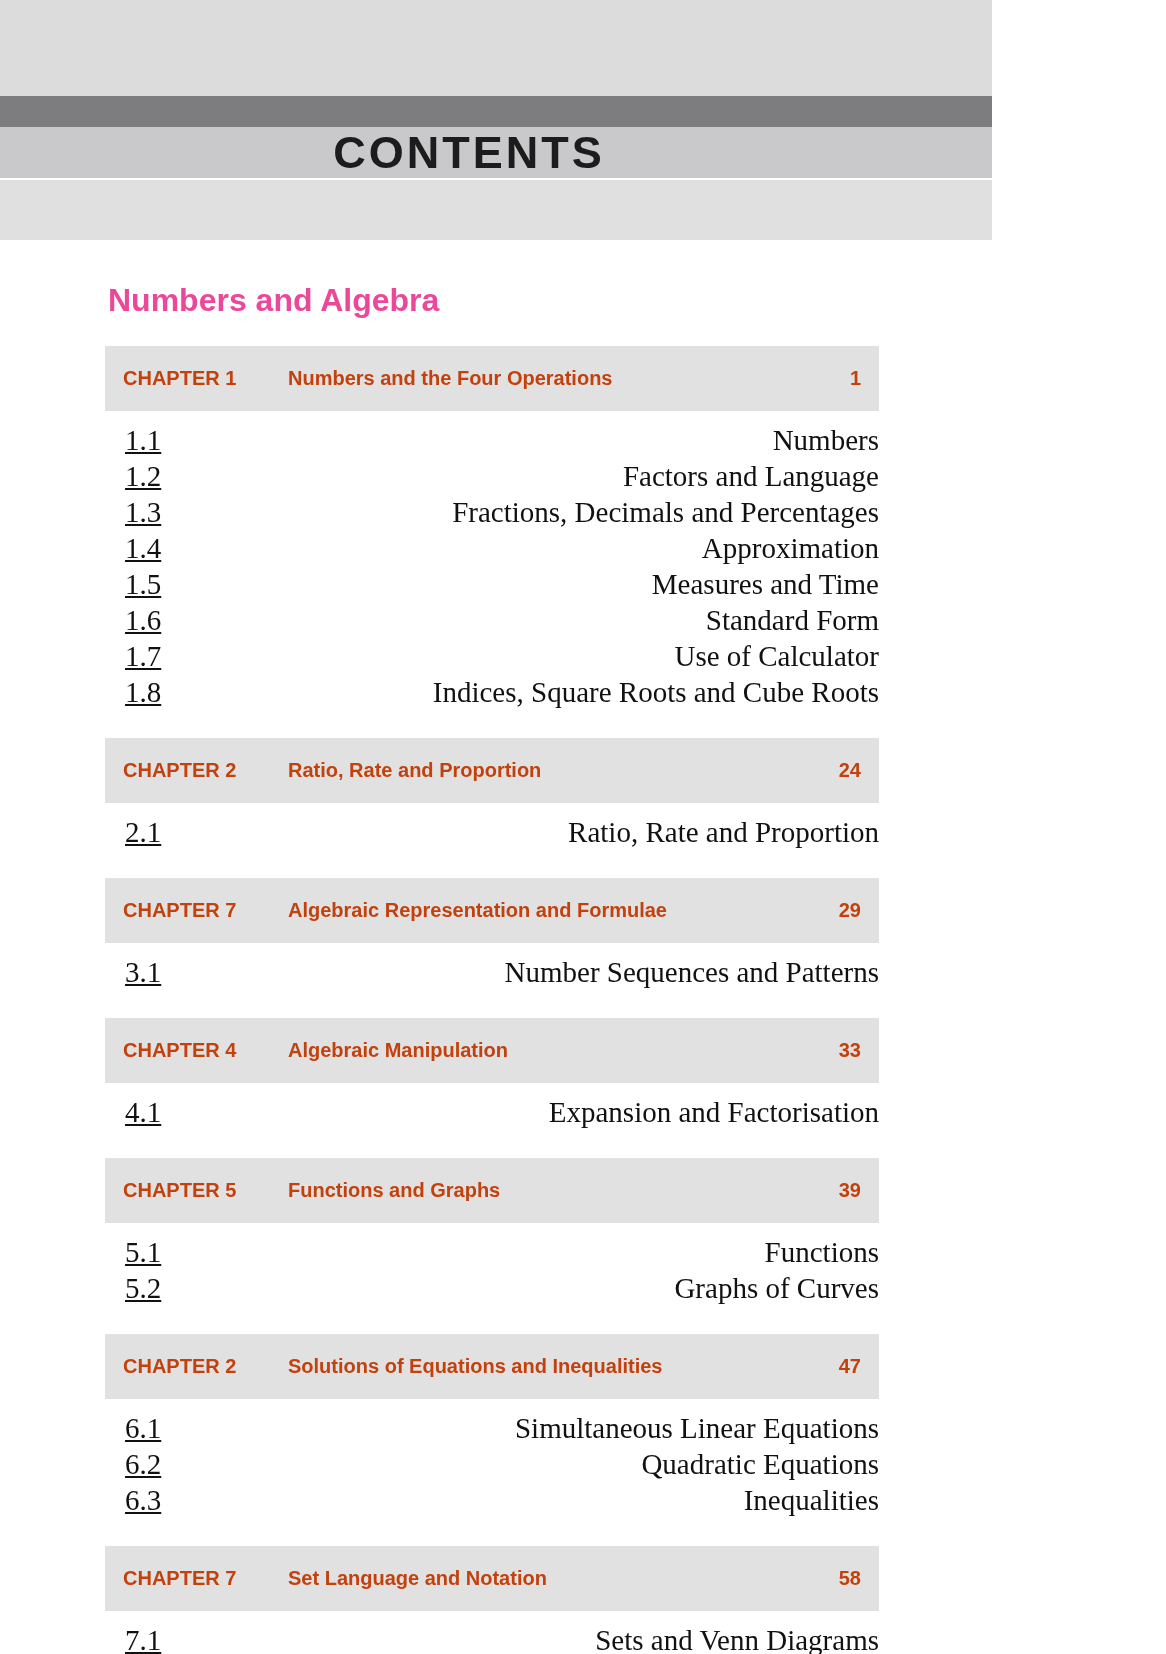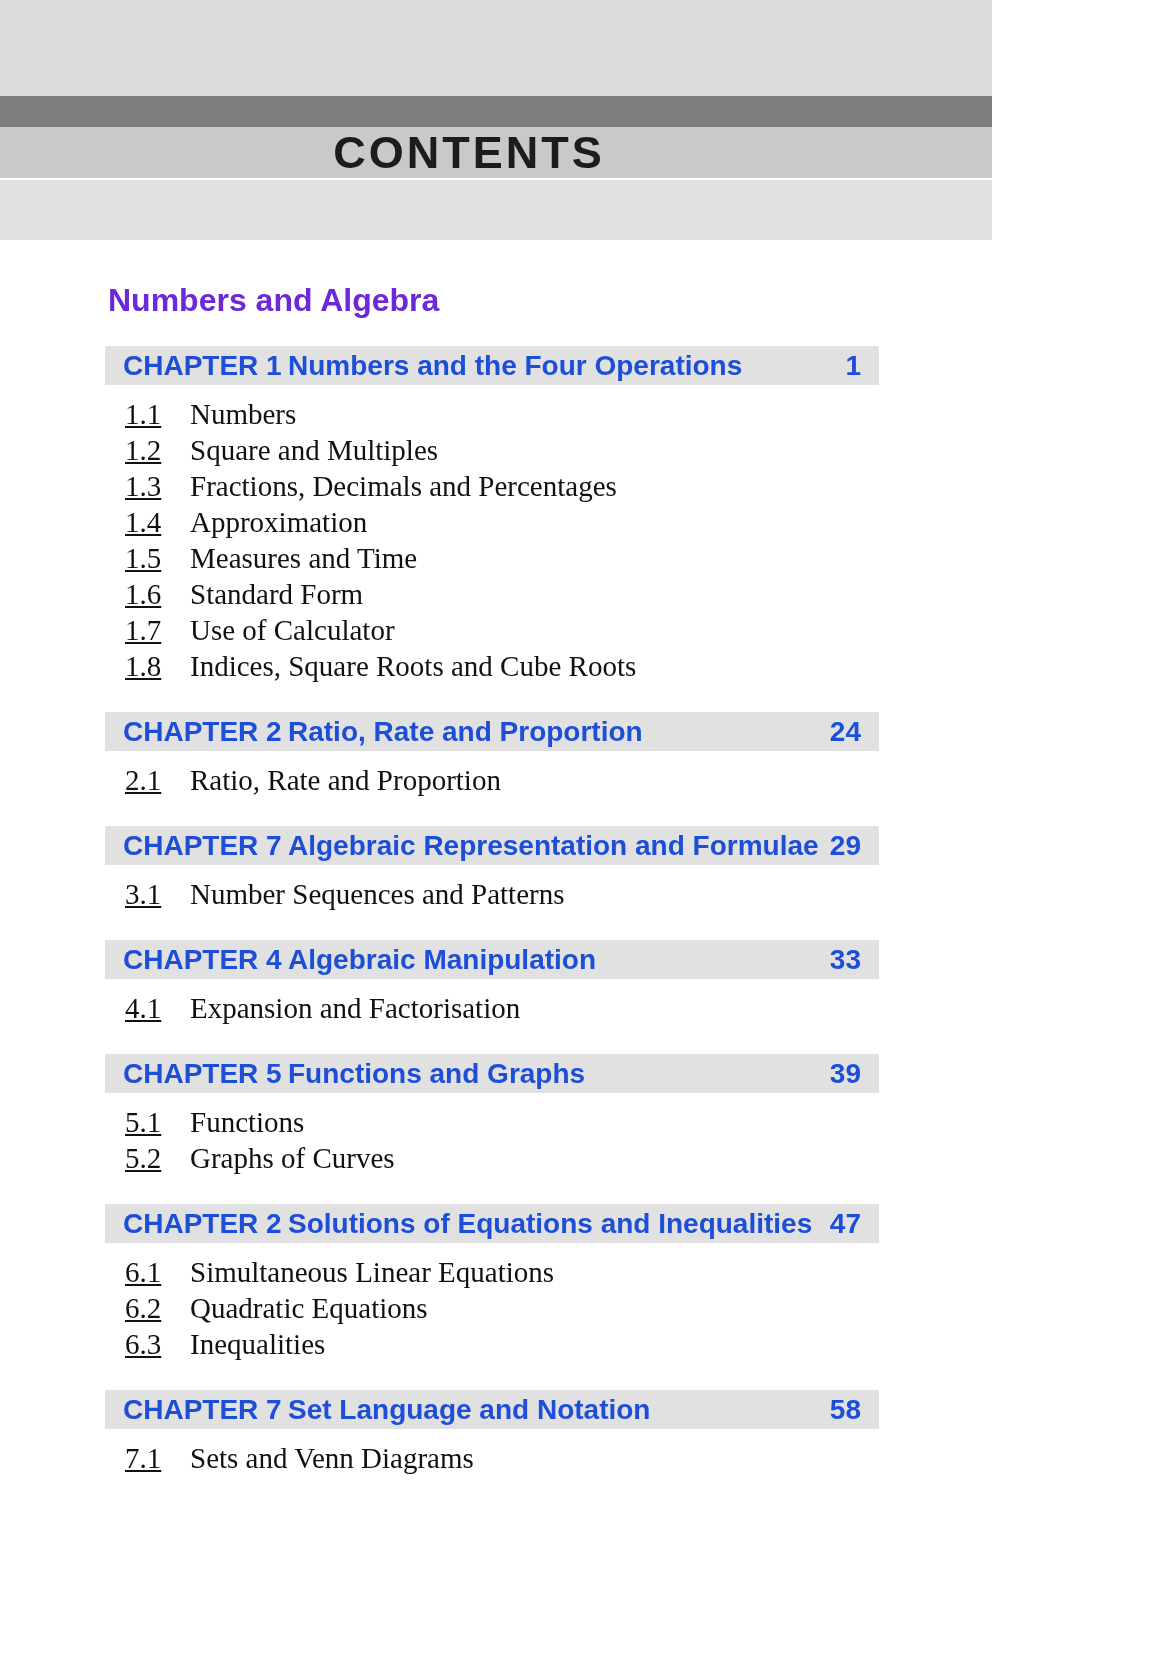--- a/index.html
+++ b/index.html
@@ -41,54 +41,54 @@
   .strip-bottom { height: 60px; background: #e0e0e0; }
 
   
   main {
     margin: 0 113px 0 105px; 
   }
   .strand-heading {
     margin: 43px 0 28px 3px;
     font-size: 32px;
     font-weight: bold;
-    color: #6d28d9;
+    color: #ec4899;
     line-height: 1.1;
   }
 
   .chapter { margin: 0; }
 
   .chapter-bar {
     height: 35px;
     background: #e1e1e1;
     display: flex;
     align-items: center;
-    padding: 2px 18px;
+    padding: 15px 18px;
     font-weight: bold;
-    font-size: 28px;
-    color: #1d4ed8;
+    font-size: 20px;
+    color: #c2410c;
   }
   .ch-label { flex: none; width: 165px; }
   .ch-title { flex: 1; }
   .ch-page  { flex: none; }
 
   .sections {
     list-style: none;
     margin: 11px 0 28px 0;
     padding: 0;
     font-family: "Liberation Serif", serif;
     font-size: 29px;
     color: #111111;
   }
   .section-row {
     display: flex;
     line-height: 36px;
   }
   .sec-num   { flex: none; width: 65px; margin-left: 20px; text-decoration: underline; }
-  .sec-title { flex: 1; }
+  .sec-title { flex: 1; text-align: right; }
 </style>
 </head>
 <body>
 
 <div class="page">
 
   <header>
     <div class="strip-top"></div>
     <div class="strip-dark"></div>
     <div class="strip-title">
@@ -108,21 +108,21 @@
         <span class="ch-title">Numbers and the Four Operations</span>
         <span class="ch-page">1</span>
       </div>
       <ul class="sections">
         <li class="section-row">
           <span class="sec-num">1.1</span>
           <span class="sec-title">Numbers</span>
         </li>
         <li class="section-row">
           <span class="sec-num">1.2</span>
-          <span class="sec-title">Square and Multiples</span>
+          <span class="sec-title">Factors and Language</span>
         </li>
         <li class="section-row">
           <span class="sec-num">1.3</span>
           <span class="sec-title">Fractions, Decimals and Percentages</span>
         </li>
         <li class="section-row">
           <span class="sec-num">1.4</span>
           <span class="sec-title">Approximation</span>
         </li>
         <li class="section-row">

